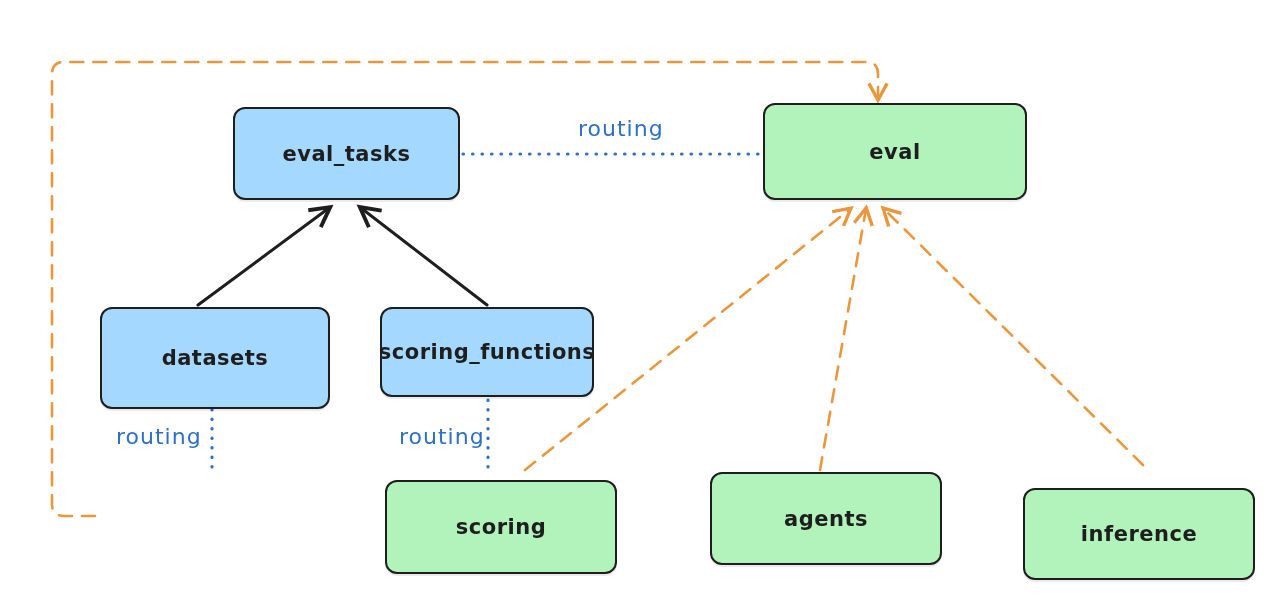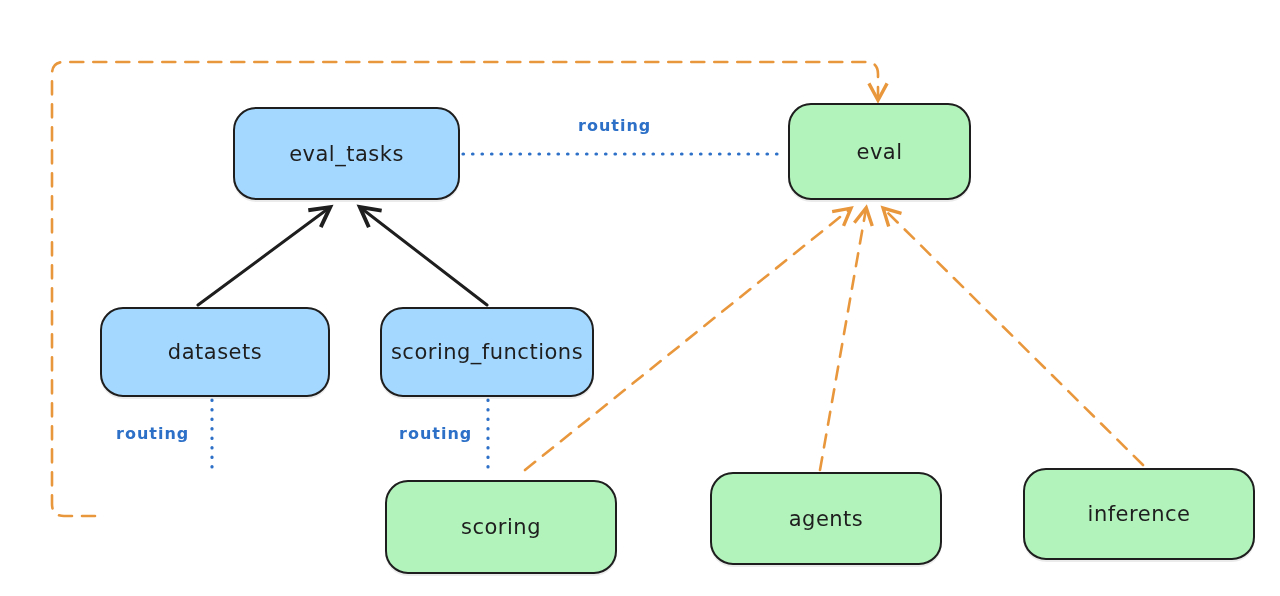--- a/index.html
+++ b/index.html
@@ -27,34 +27,35 @@
   .edge-orange { stroke: var(--edge-orange); stroke-width: 2.6; stroke-dasharray: 13 10; stroke-linecap: round; }
   .edge-blue   { stroke: var(--edge-blue);   stroke-width: 3.2; stroke-dasharray: 0.5 9; stroke-linecap: round; }
   .mk-black    { stroke: var(--edge-black);  fill: none; }
   .mk-orange   { stroke: var(--edge-orange); fill: none; }
   .node {
     position: absolute;
     display: flex;
     align-items: center;
     justify-content: center;
     border: 2.5px solid var(--node-border);
-    border-radius: 23px;
+    border-radius: 12px;
     box-sizing: border-box;
     font-size: 21px;
     color: #1e1e1e;
     letter-spacing: 0.5px;
     box-shadow: 0 2px 0 rgba(0,0,0,0.08);
+    font-weight: bold;
   }
   .node.blue  { background: var(--node-blue); }
   .node.green { background: var(--node-green); }
   .node-label { pointer-events: none; }
   .edge-label {
     position: absolute;
-    font-size: 16px;
-    font-weight: 700;
+    font-size: 22px;
+    font-weight: 400;
     color: var(--edge-blue);
     letter-spacing: 1px;
   }
 </style>
 </head>
 <body>
 
 <div class="canvas">
 
   <svg class="connectors" viewBox="0 0 1280 596">
@@ -77,42 +78,42 @@
     <path class="edge edge-orange" d="M 95,516 L 64,516 Q 52,516 52,504 L 52,74 Q 52,62 64,62 L 866,62 Q 878,62 878,74 L 878,99" marker-end="url(#arrow-orange)"></path>
     <path class="edge edge-orange" d="M 525,470 L 850,209" marker-end="url(#arrow-orange)"></path>
     <path class="edge edge-orange" d="M 820,470 L 866,209" marker-end="url(#arrow-orange)"></path>
     <path class="edge edge-orange" d="M 1143,465 L 884,209" marker-end="url(#arrow-orange)"></path>
   </svg>
 
   <div class="node blue" style="left:233px;top:107px;width:227px;height:93px">
     <span class="node-label">eval_tasks</span>
   </div>
 
-  <div class="node green" style="left:788px;top:103px;width:183px;height:97px">
+  <div class="node green" style="left:763px;top:103px;width:264px;height:97px">
     <span class="node-label">eval</span>
   </div>
 
-  <div class="node blue" style="left:100px;top:307px;width:230px;height:90px">
+  <div class="node blue" style="left:100px;top:307px;width:230px;height:102px">
     <span class="node-label">datasets</span>
   </div>
 
   <div class="node blue" style="left:380px;top:307px;width:214px;height:90px">
     <span class="node-label">scoring_functions</span>
   </div>
 
 
   <div class="node green" style="left:385px;top:480px;width:232px;height:94px">
     <span class="node-label">scoring</span>
   </div>
 
   <div class="node green" style="left:710px;top:472px;width:232px;height:93px">
     <span class="node-label">agents</span>
   </div>
 
-  <div class="node green" style="left:1023px;top:468px;width:232px;height:92px">
+  <div class="node green" style="left:1023px;top:488px;width:232px;height:92px">
     <span class="node-label">inference</span>
   </div>
 
   <div class="edge-label" style="left:578px;top:116px">routing</div>
   <div class="edge-label" style="left:116px;top:424px">routing</div>
   <div class="edge-label" style="left:399px;top:424px">routing</div>
 
 </div>
 
 </body></html>

